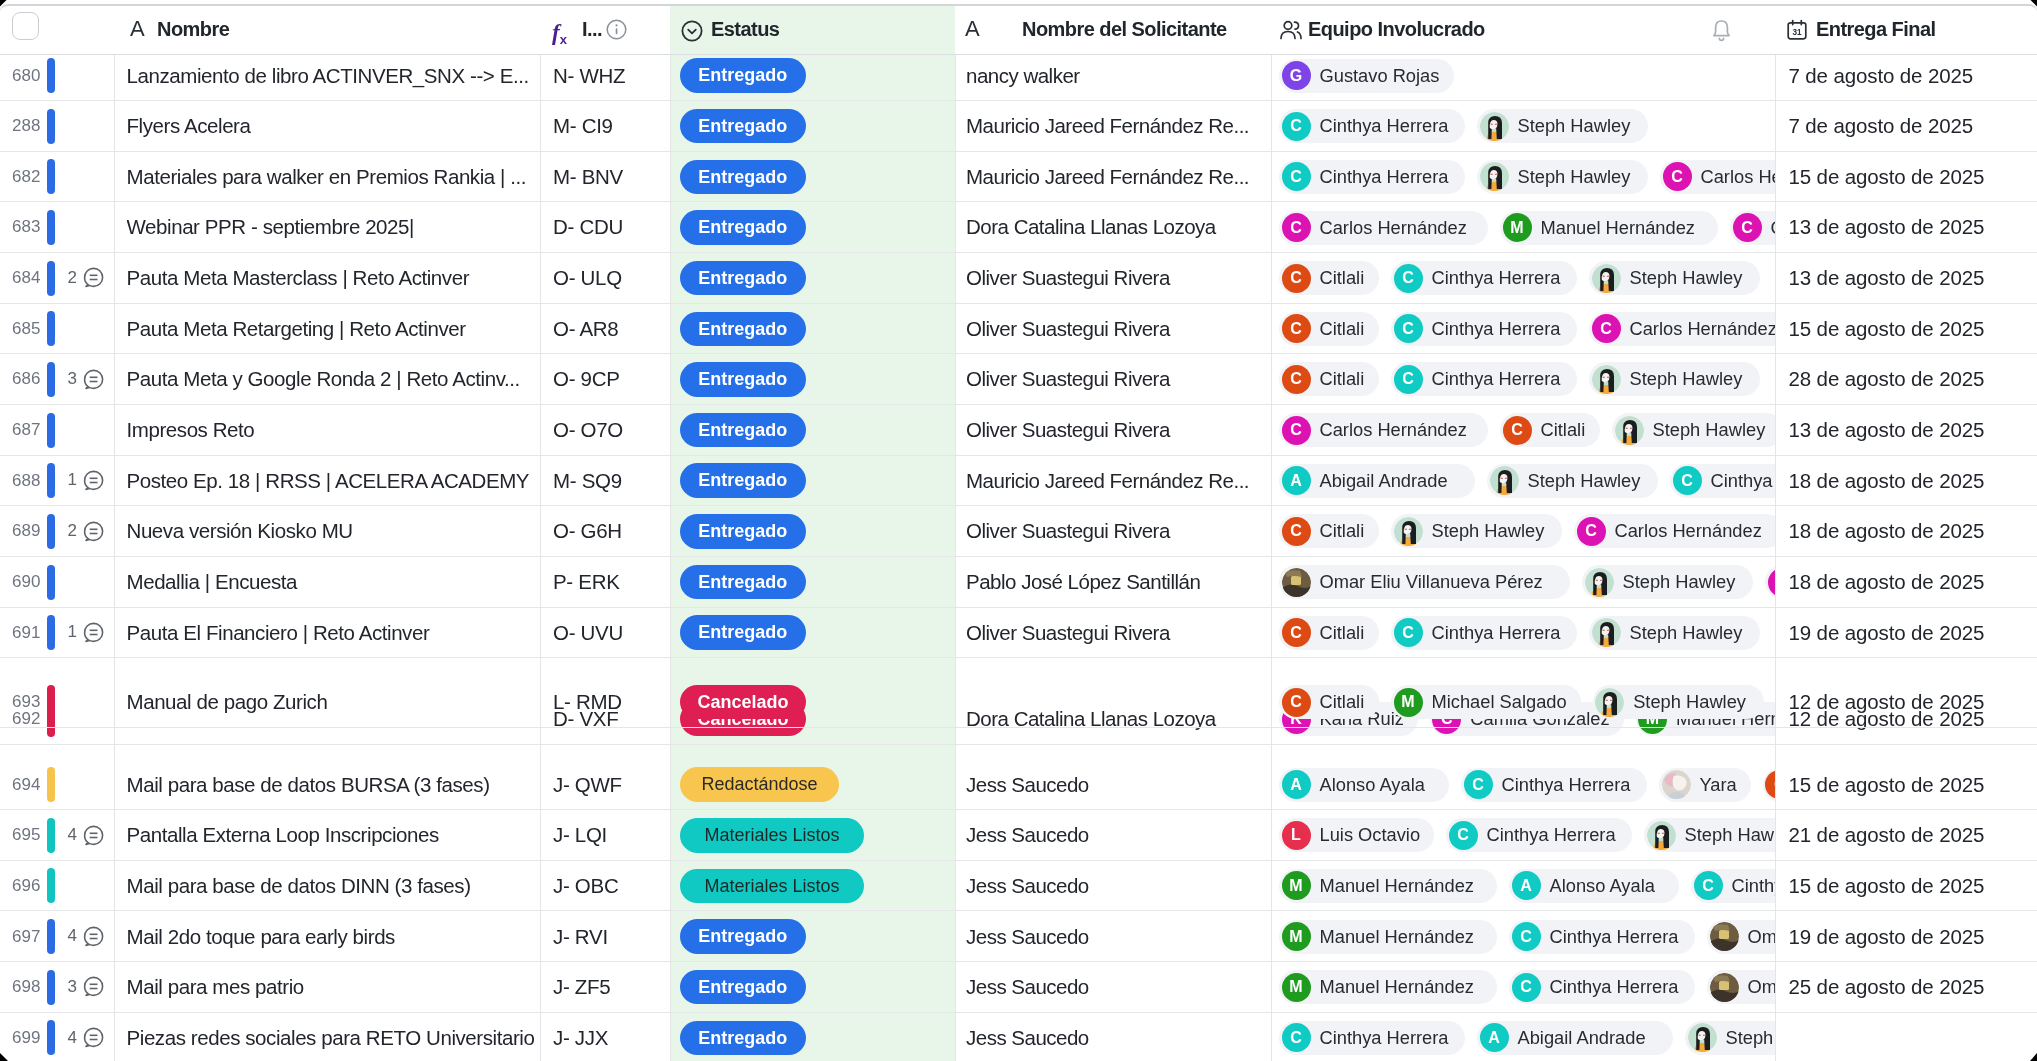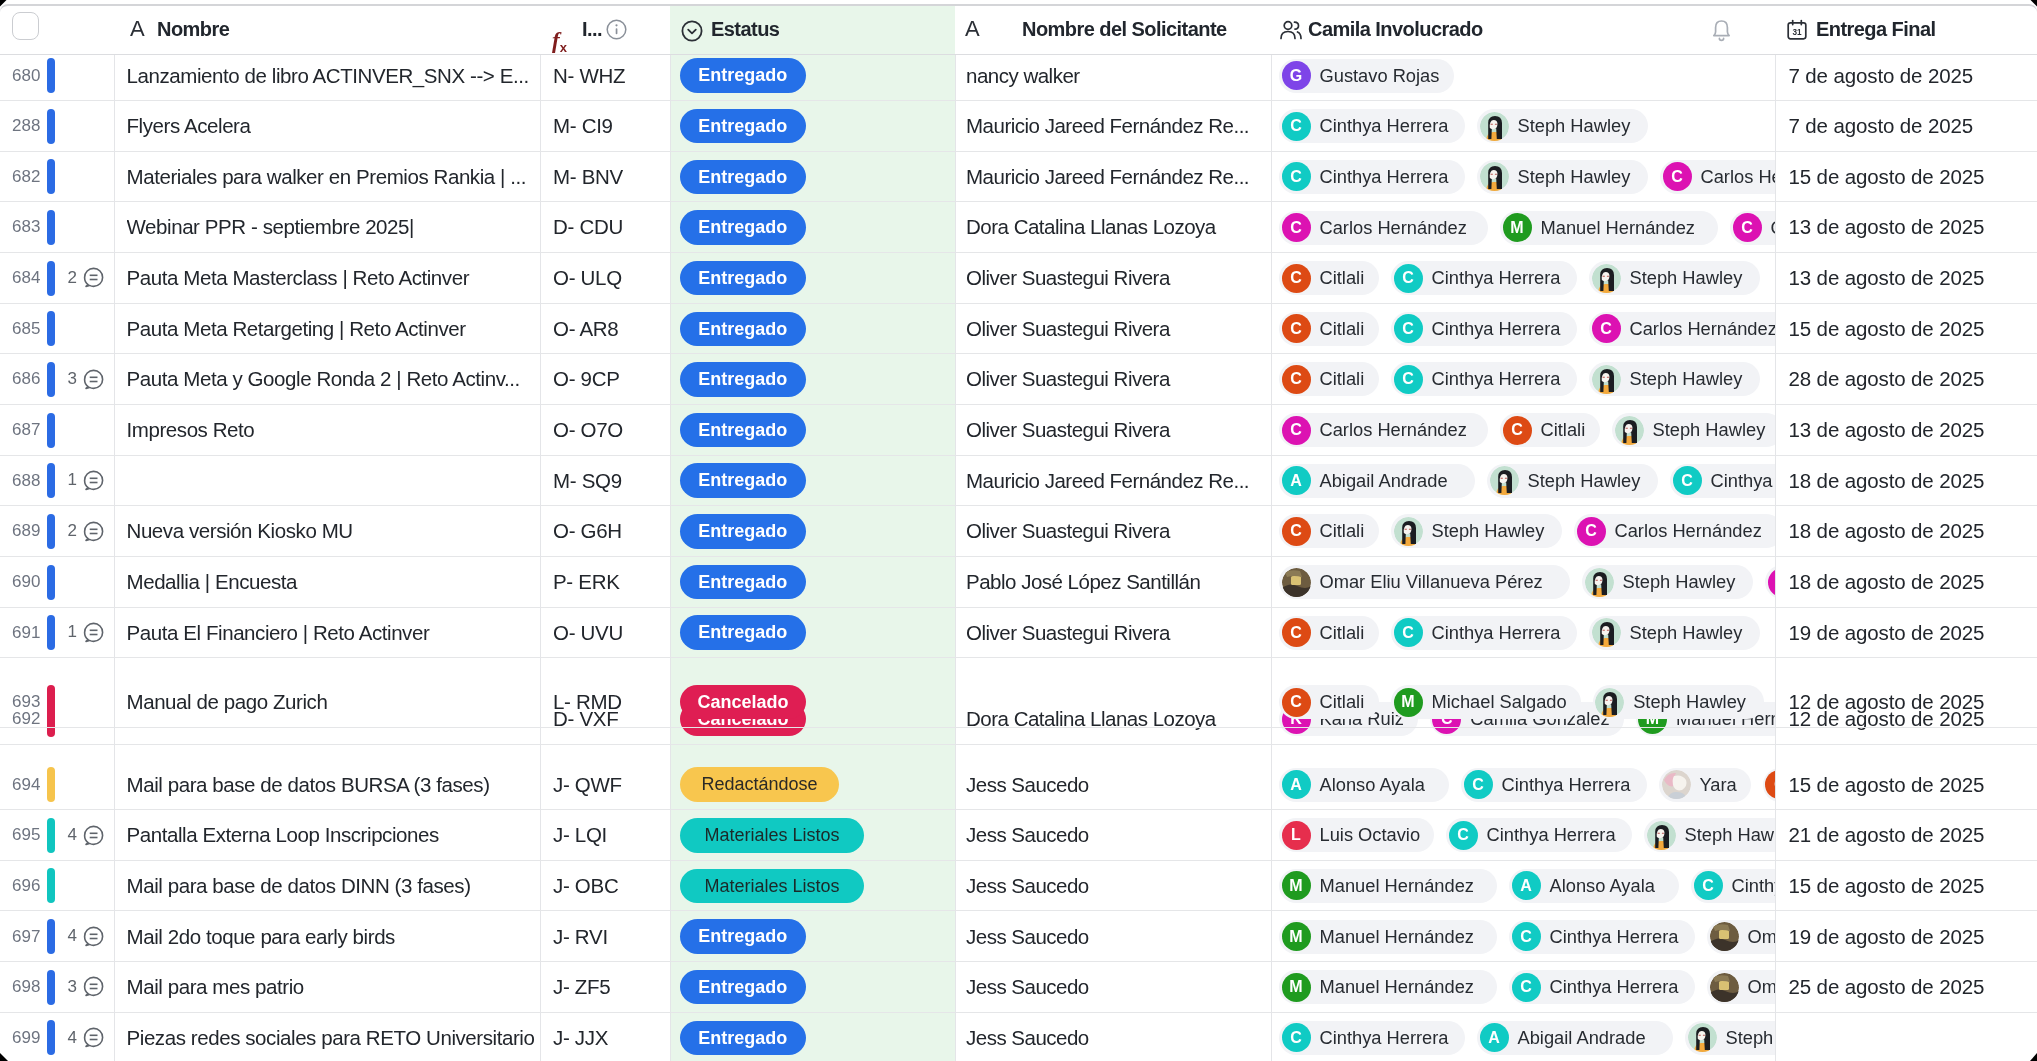--- a/index.html
+++ b/index.html
@@ -9,21 +9,21 @@
 #ctl{left:0;top:0;clip-path:polygon(0 0,6.5px 0,0 6.5px)}
 #ctr{right:0;top:0;clip-path:polygon(3.5px 0,10px 0,10px 6.5px)}
 #cursor{position:absolute;left:0;top:1053px;width:8px;height:8px;background:#000;clip-path:polygon(0 0,8px 8px,0 8px);z-index:7}
 #cursor2{position:absolute;right:0;top:1053px;width:7px;height:8px;background:#000;clip-path:polygon(7px 0,7px 8px,0 8px);z-index:7}
 #hdr{position:absolute;left:0;top:4px;width:2037px;height:51px;z-index:4;background:#fff;border-bottom:1px solid #dcdde0}
 #hdrg{position:absolute;left:670px;top:4px;width:285px;height:51px;z-index:5;background:#e8f6ea;border-bottom:1px solid #dcdde0}
 .htxt{position:absolute;top:4px;height:50px;z-index:6;line-height:50px;font-size:20px;font-weight:700;color:#21262d;letter-spacing:-.55px}
 .hicon{position:absolute;z-index:6}
 #cb{position:absolute;left:12px;top:12px;width:27px;height:28px;border:1.6px solid #cbcdd1;border-radius:8px;background:#fff;z-index:6}
 .icA{position:absolute;font-size:22px;font-weight:500;color:#2b2f36;top:4px;height:50px;line-height:50px;z-index:6}
-.icfx{position:absolute;left:552px;top:16px;height:50px;line-height:50px;font-size:20px;color:#7f1d1d;z-index:6}
+.icfx{position:absolute;left:552px;top:8px;height:50px;line-height:50px;font-size:20px;color:#4c1d95;z-index:6}
 .icfx i{font-family:"Liberation Serif",serif;font-style:italic;font-weight:600;font-size:23px}
 .fxx{font-size:13px;font-weight:700;vertical-align:-4px}
 .row{position:absolute;left:0;width:2037px;height:50.65px;border-bottom:1px solid #e5e6e8;z-index:1}
 .rnum{position:absolute;left:12px;top:0;height:100%;line-height:50.65px;font-size:17px;color:#6e7480}
 .bar{position:absolute;left:47.2px;top:7.7px;width:8px;height:35px;border-radius:4.5px}
 .cmt{position:absolute;left:62px;top:0;width:43px;height:100%;display:flex;align-items:center;justify-content:flex-end}
 .cnum{font-size:17px;color:#5f646b;margin-right:5px}
 .cell{position:absolute;top:0;height:100%;line-height:50.65px;font-size:20.5px;letter-spacing:-.3px;color:#22262c;white-space:nowrap;overflow:hidden}
 .name{left:126.5px;width:410px;letter-spacing:-.42px}
 .code{left:553px;width:112px}
@@ -270,20 +270,21 @@
     <div class="rnum">688</div>
     <div class="bar" style="background:#2b6be4"></div>
     <div class="cmt">
       <span class="cnum">1</span>
       <svg width="23" height="23" viewBox="0 0 23 23" fill="none" stroke="#5f646b" stroke-width="1.6">
         <path d="M 6.1 18.6 C 3.9 17.0 2.6 14.4 2.6 11.4 C 2.6 6.4 6.6 2.4 11.6 2.4 C 16.6 2.4 20.6 6.4 20.6 11.4 C 20.6 16.4 16.6 20.4 11.6 20.4 C 10.1 20.4 8.7 20.05 7.5 19.4 L 4.0 20.4 Z" stroke-linejoin="round"></path>
         <line x1="7.7" y1="9.3" x2="15.5" y2="9.3"></line>
         <line x1="7.7" y1="13.5" x2="15.5" y2="13.5"></line>
       </svg>
     </div>
+    <div class="cell name">Posteo Ep. 18 | RRSS | ACELERA ACADEMY</div>
     <div class="cell code">M- SQ9</div>
     <div class="pill" style="background:#2570e8;color:#fff;font-weight:600;width:125.5px">Entregado</div>
     <div class="cell sol">Mauricio Jareed Fernández Re...</div>
     <div class="chips">
       <span class="chip">
         <span class="av" style="background:#10cbc4">A</span>
         <span class="cht" style="width:141.5px">Abigail Andrade</span>
       </span>
       <span class="chip">
         <span class="av avp">
@@ -698,21 +699,21 @@
   </svg>
 <span class="htxt habs" style="left:711px">Estatus</span>
 <span class="icA" style="left:965px">A</span>
 <span class="htxt habs" style="left:1022px">Nombre del Solicitante</span>
 <svg class="hicon" style="left:1279px;top:19px" width="24" height="22" viewBox="0 0 24 22">
     <circle cx="9" cy="6.5" r="3.8" fill="none" stroke="#2b2f36" stroke-width="1.7"></circle>
     <path d="M2 19.5 Q2 12.5 9 12.5 Q16 12.5 16 19.5" fill="none" stroke="#2b2f36" stroke-width="1.7" stroke-linecap="round"></path>
     <path d="M15.5 3.2 Q19.5 3.4 19.5 6.7 Q19.5 9.9 16 10.2" fill="none" stroke="#2b2f36" stroke-width="1.7" stroke-linecap="round"></path>
     <path d="M18.5 13 Q22 14.5 22 19.5" fill="none" stroke="#2b2f36" stroke-width="1.7" stroke-linecap="round"></path>
   </svg>
-<span class="htxt habs" style="left:1308px">Camila Involucrado</span>
+<span class="htxt habs" style="left:1308px">Equipo Involucrado</span>
 <svg class="hicon" style="left:1711px;top:18.5px" width="21" height="23" viewBox="0 0 21 23">
     <path d="M10.5 2.0 Q16.4 2.0 16.4 8.6 L16.4 12.8 Q16.4 15.2 18.2 16.6 L2.8 16.6 Q4.6 15.2 4.6 12.8 L4.6 8.6 Q4.6 2.0 10.5 2.0 Z" fill="none" stroke="#a9aeb6" stroke-width="1.7" stroke-linejoin="round"></path>
     <path d="M8.4 19.4 Q8.4 21.3 10.5 21.3 Q12.6 21.3 12.6 19.4" fill="none" stroke="#a9aeb6" stroke-width="1.7" stroke-linecap="round"></path>
   </svg>
 <svg class="hicon" style="left:1786px;top:19px" width="22" height="22" viewBox="0 0 22 22">
     <rect x="2.2" y="3.8" width="17.6" height="16" rx="2.2" fill="none" stroke="#2b2f36" stroke-width="1.7"></rect>
     <line x1="6.7" y1="1.6" x2="6.7" y2="5.6" stroke="#2b2f36" stroke-width="1.7" stroke-linecap="round"></line>
     <line x1="15.3" y1="1.6" x2="15.3" y2="5.6" stroke="#2b2f36" stroke-width="1.7" stroke-linecap="round"></line>
     <text x="11" y="16.2" font-size="8.2" font-weight="700" fill="#2b2f36" text-anchor="middle" font-family="Liberation Sans,sans-serif">31</text>
   </svg>

